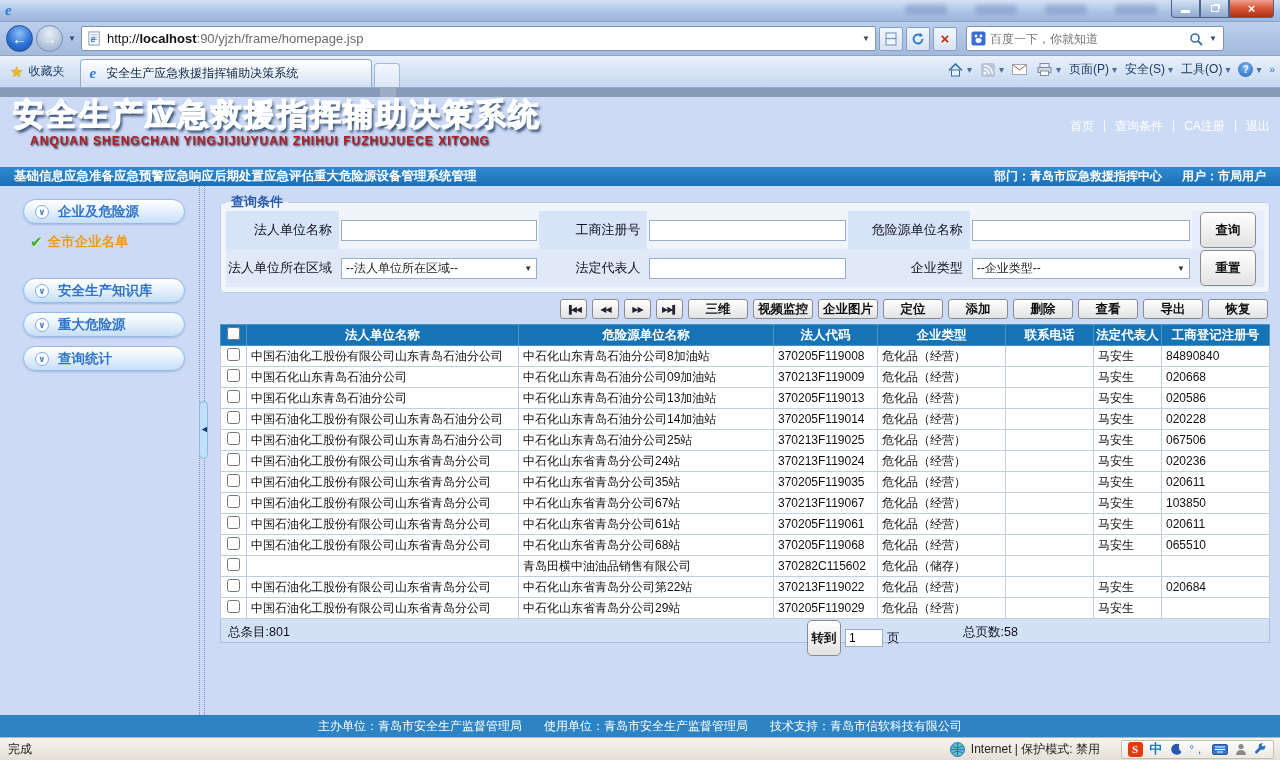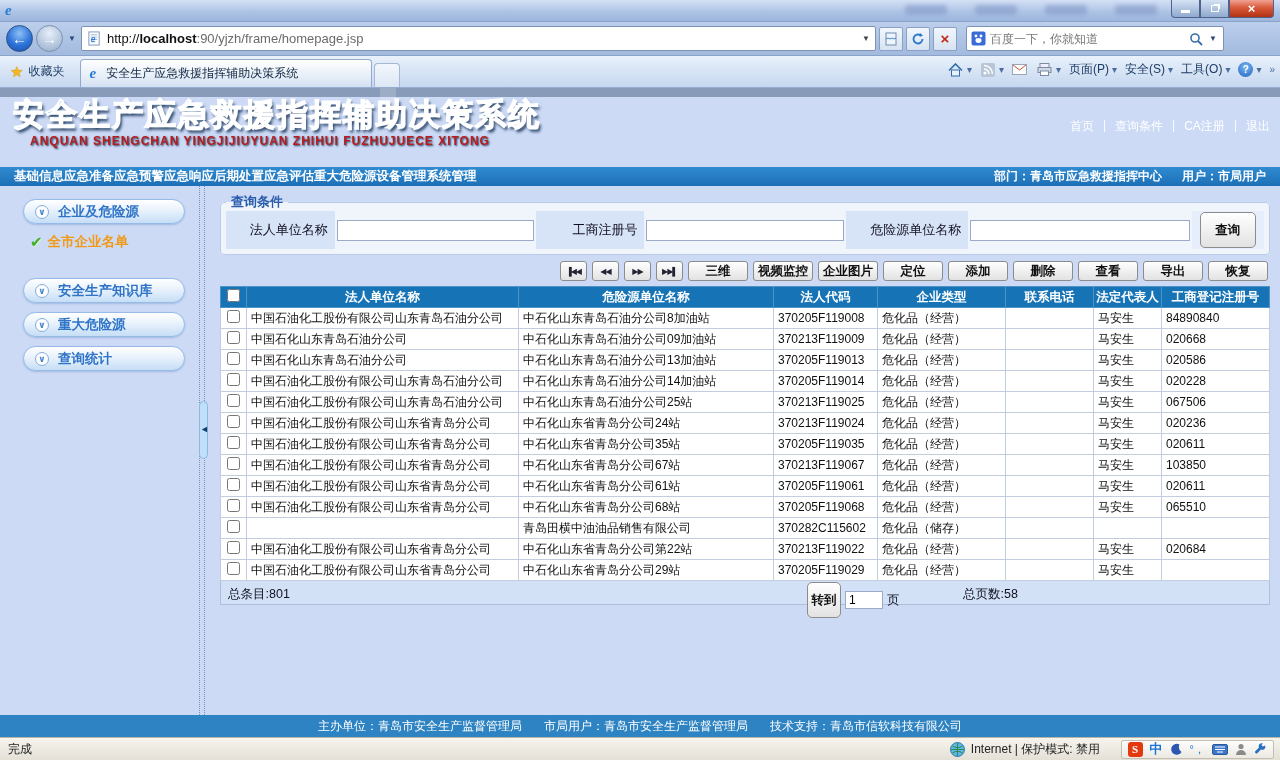--- a/index.html
+++ b/index.html
@@ -351,20 +351,39 @@
           <tbody>
               <tr class="r1">
             <td class="lbl" style="width:108px">法人单位名称</td>
             <td style="width:200px"><input class="tin" style=""></td>
             <td class="lbl" style="width:108px">工商注册号</td>
             <td style="width:200px"><input class="tin" style=""></td>
             <td class="lbl" style="width:122px">危险源单位名称</td>
             <td style="width:222px"><input class="tin" style=""></td>
             <td class="btncell" style="width:72px"><span class="gbtn">查询</span></td>
           </tr>
+          <tr class="r2">
+            <td class="lbl">法人单位所在区域</td>
+            <td>
+                  <span class="fsel">
+                    <span>--法人单位所在区域--</span>
+                    <span class="car">▼</span>
+                  </span>
+                </td>
+            <td class="lbl">法定代表人</td>
+            <td><input class="tin" style=""></td>
+            <td class="lbl">企业类型</td>
+            <td>
+                  <span class="fsel">
+                    <span>--企业类型--</span>
+                    <span class="car">▼</span>
+                  </span>
+                </td>
+            <td class="btncell"><span class="gbtn">重置</span></td>
+          </tr>
         </tbody>
           </table>
       </fieldset>
 
       <div class="toolbar">
         <span class="pgbtn">▐◀◀</span>
         <span class="pgbtn">◀◀</span>
         <span class="pgbtn">▶▶</span>
         <span class="pgbtn">▶▶▌</span>
         <span class="tbtn">三维</span>
@@ -542,21 +561,21 @@
           <input class="pgin" value="1" style="">
           <span>页</span>
         </span>
         <span class="pages">总页数:58</span>
       </div>
     </div>
   </div>
 
   <div class="sitefooter">
     <span>主办单位：青岛市安全生产监督管理局</span>
-    <span>市局用户：青岛市安全生产监督管理局</span>
+    <span>使用单位：青岛市安全生产监督管理局</span>
     <span>技术支持：青岛市信软科技有限公司</span>
   </div>
 
   <div class="statusbar">
     <span>完成</span>
     <span class="statusright">
       <svg width="15" height="15" viewBox="0 0 15 15">
         <circle cx="7.5" cy="7.5" r="7" fill="#5fb7e8" stroke="#2c7cb0"></circle>
         <path d="M1 7.5h13M7.5 1v13M2.5 4a9 9 0 0 0 10 0M2.5 11a9 9 0 0 1 10 0" fill="none" stroke="#2f8a4c" stroke-width="1"></path>
       </svg>

